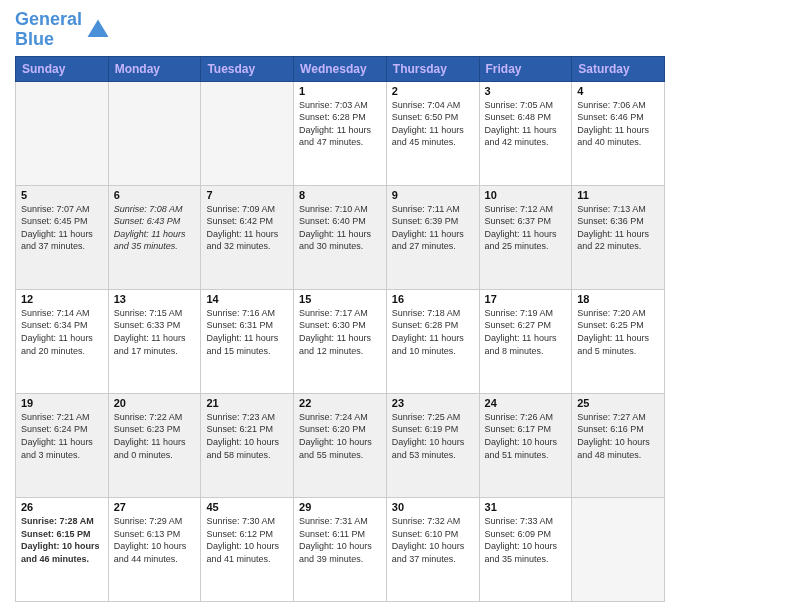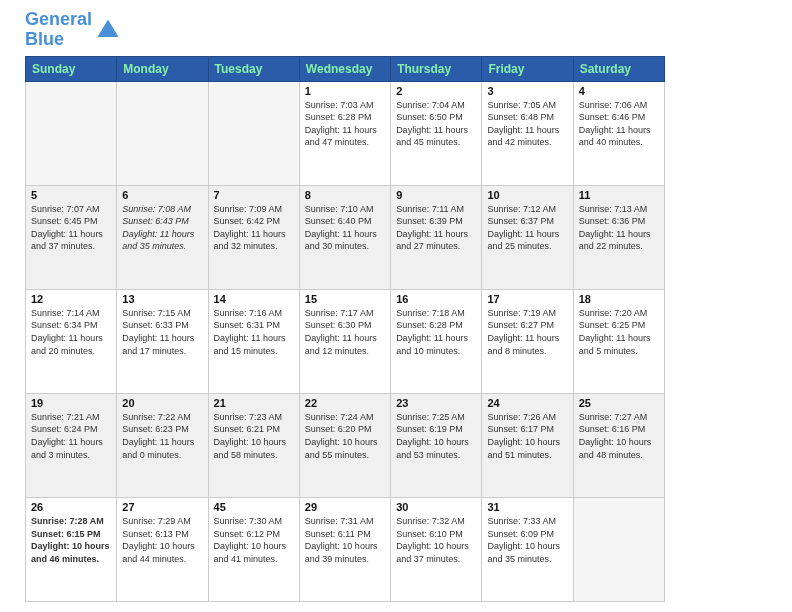--- a/index.html
+++ b/index.html
@@ -7,21 +7,21 @@
       font-family: Arial, sans-serif;
       background: #fff;
       width: 792px;
       height: 612px;
       overflow: hidden;
     }
     .page {
       width: 680px;
       height: 612px;
       background: #fff;
-      padding: 10px 15px 10px 25px;
+      padding: 10px 15px 10px 15px;
       display: flex;
       flex-direction: column;
     }
     .header {
       display: flex;
       justify-content: space-between;
       align-items: flex-start;
       margin-bottom: 6px;
     }
     .logo-area {
@@ -56,21 +56,21 @@
     }
     .calendar {
       flex: 1;
       border: 1px solid #ccc;
       border-collapse: collapse;
       width: 100%;
       table-layout: fixed;
     }
     .calendar th {
       background: #2a5caa;
-      color: #86efac;
+      color: #c4b5fd;
       text-align: left;
       padding: 5px 6px;
       font-size: 12px;
       border: 1px solid #1e4a8a;
       font-weight: bold;
     }
     .calendar td {
       border: 1px solid #ccc;
       vertical-align: top;
       padding: 3px 5px;

